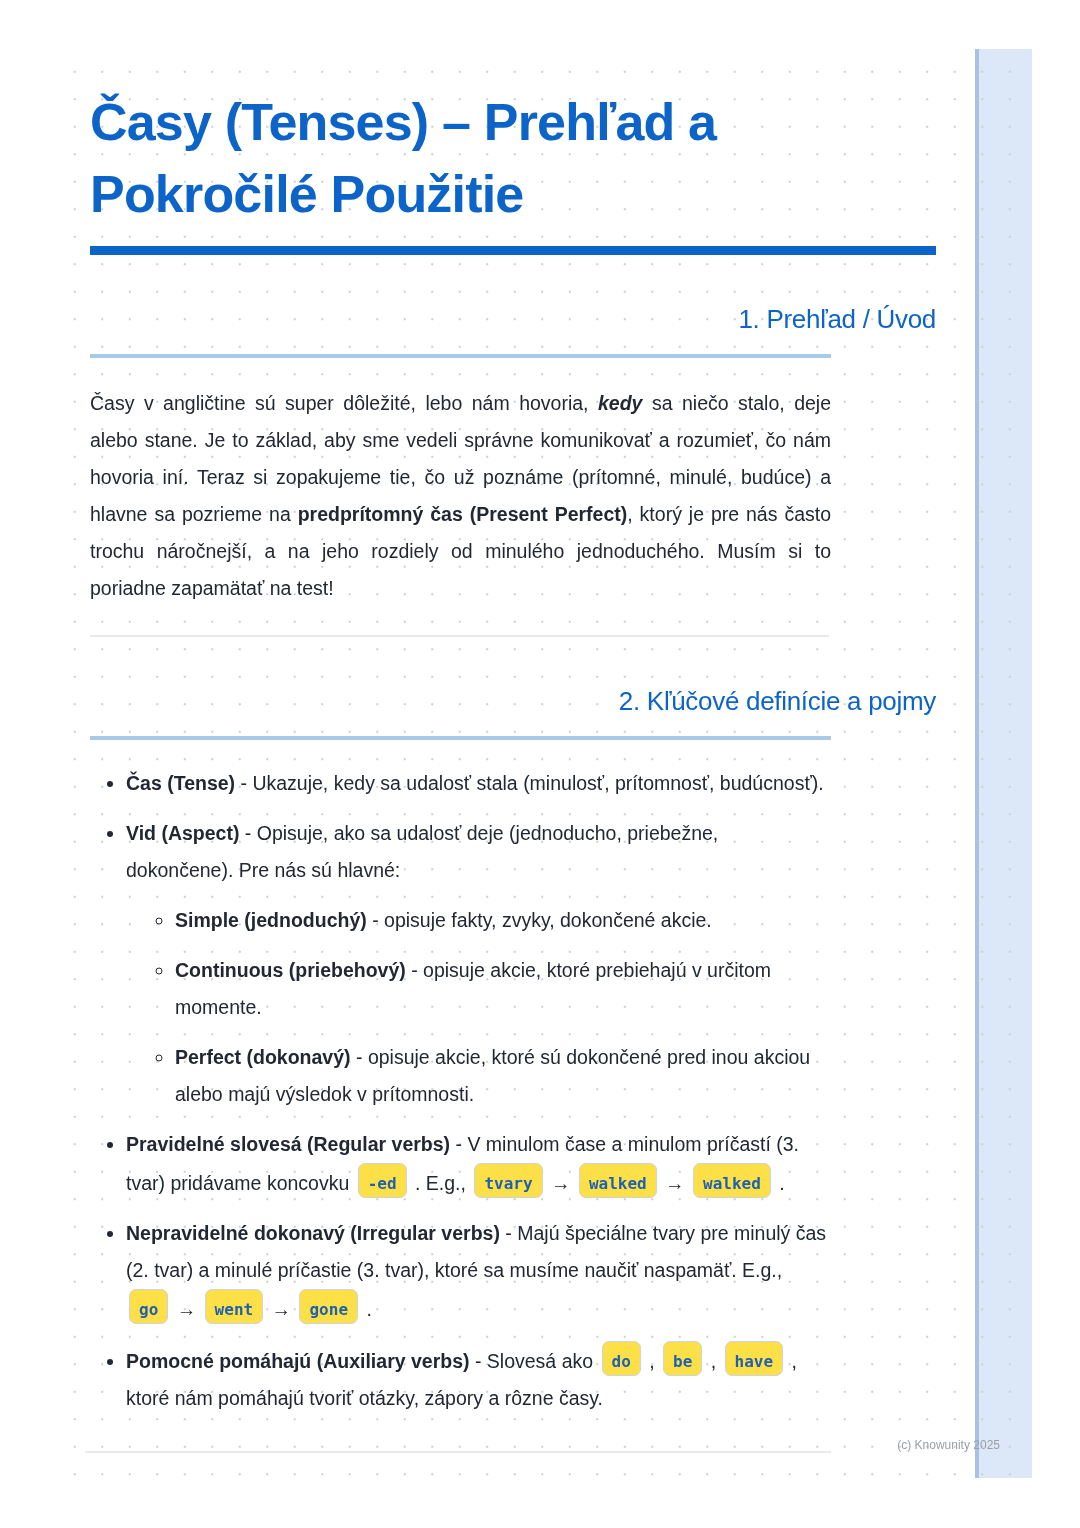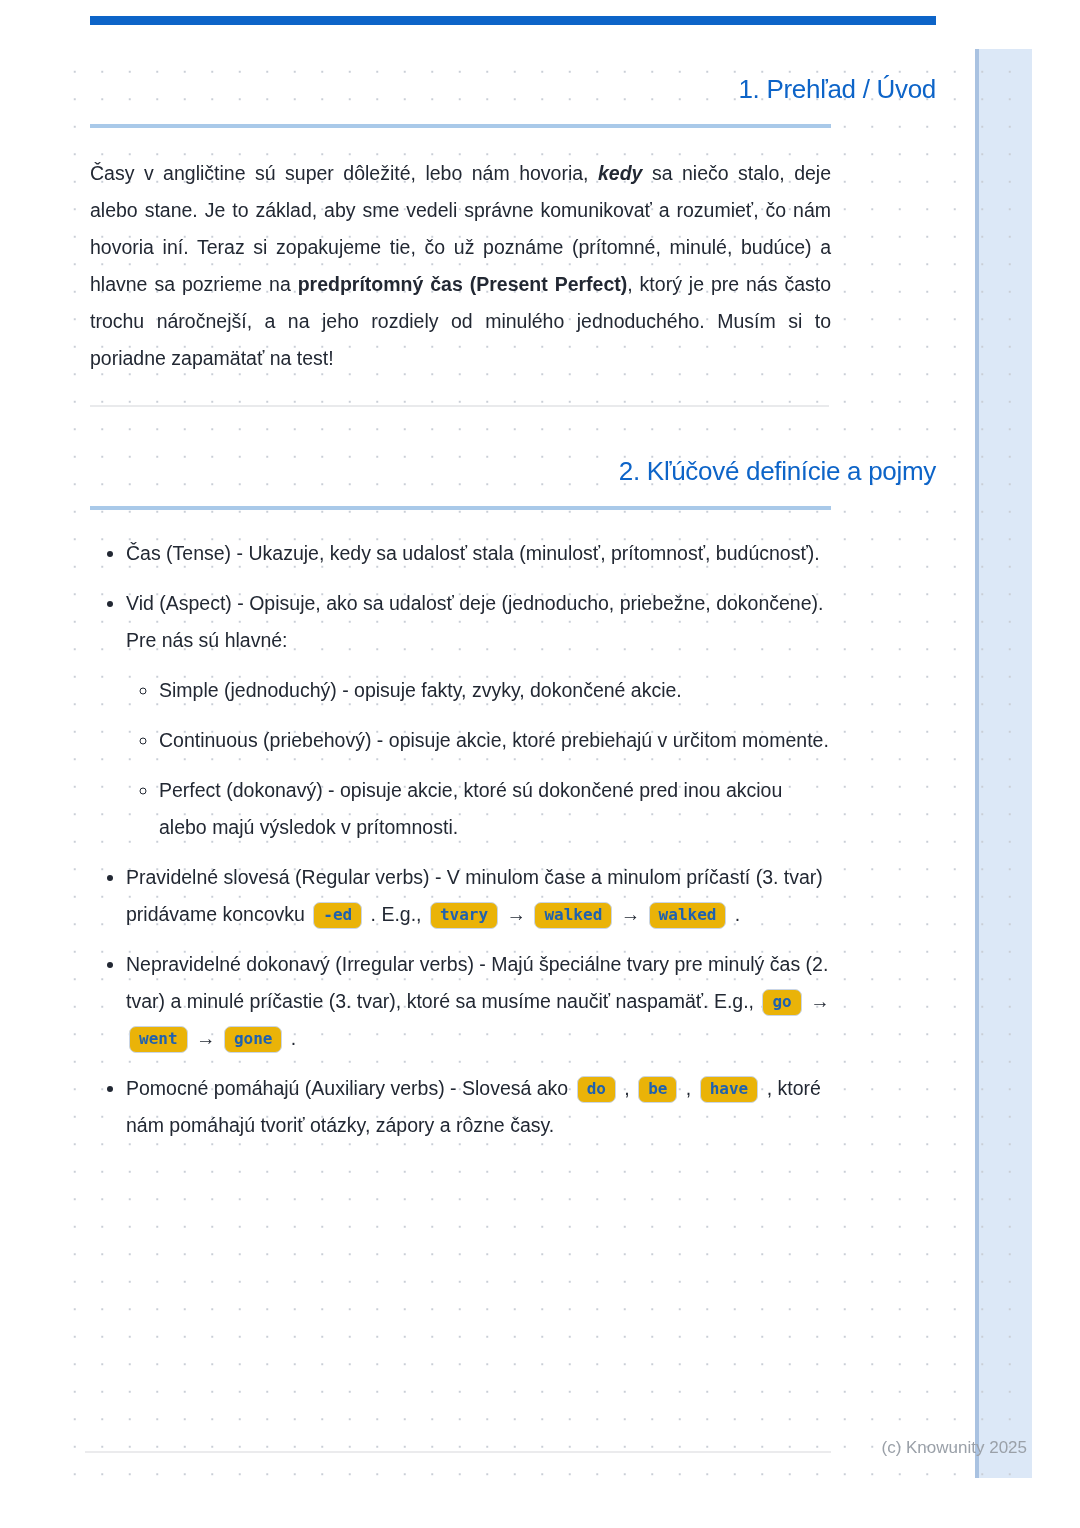--- a/index.html
+++ b/index.html
@@ -31,42 +31,43 @@
     margin:27px 0 0;width:741px;font-size:19.5px;line-height:37px;
     color:#222833;text-align:justify;
   }
   .soft-divider{margin-top:28px;width:739px;height:2px;background:#e9eaec;}
   ul.main-list{
     margin:25px 0 0;padding-left:36px;width:705px;
     font-size:19.5px;line-height:37px;color:#222833;list-style-type:disc;
   }
   ul.main-list > li{margin-bottom:13px;}
   ul.sub-list{list-style-type:circle;padding-left:33px;margin-top:13px;width:auto;}
-  ul.sub-list > li{margin-bottom:13px;}
-  .term{font-weight:400;}
+  ul.sub-list > li{margin-bottom:13px;margin-left:16px;}
+  .term{font-weight:700;}
   .b{font-weight:700;}
   .i{font-style:italic;font-weight:bold;}
   .code{
     font-family:"DejaVu Sans Mono", monospace;font-size:16px;font-weight:700;
-    color:#1f61b0;background:#eab308;border:1.5px solid #c9d5e6;border-radius:7px;
-    padding:2px 9px 3px;margin:0 3px;display:inline-block;line-height:20px;vertical-align:1px;
+    color:#1f61b0;background:#fde047;border:1.5px solid #c9d5e6;border-radius:7px;
+    padding:10px 9px 3px;margin:0 3px;display:inline-block;line-height:20px;vertical-align:1px;
   }
   .footer-divider{position:absolute;left:85px;top:1451px;width:746px;height:2px;background:#ebebed;z-index:2;}
-  .copyright{position:absolute;top:1438px;right:53px;font-size:17px;color:#9aa0a8;z-index:3;}
+  .copyright{position:absolute;top:1438px;right:80px;font-size:12px;color:#9aa0a8;z-index:3;}
 </style>
 </head>
 <body>
 
 <div class="page">
 
   <div class="side-band"></div>
   <div class="dot-grid"></div>
 
   <div class="content">
 
+    <h1 class="doc-title">Časy (Tenses) – Prehľad a Pokročilé Použitie</h1>
     <div class="title-rule"></div>
 
     <h2 class="section-heading">1. Prehľad / Úvod</h2>
     <div class="heading-rule"></div>
 
     <p class="body-paragraph"><span>Časy v angličtine sú super dôležité, lebo nám hovoria, </span><span class="i">kedy</span><span> sa niečo stalo, deje alebo stane. Je to základ, aby sme vedeli správne komunikovať a rozumieť, čo nám hovoria iní. Teraz si zopakujeme tie, čo už poznáme (prítomné, minulé, budúce) a hlavne sa pozrieme na </span><span class="b">predprítomný čas (Present Perfect)</span><span>, ktorý je pre nás často trochu náročnejší, a na jeho rozdiely od minulého jednoduchého. Musím si to poriadne zapamätať na test!</span></p>
 
     <div class="soft-divider"></div>
 
     <h2 class="section-heading">2. Kľúčové definície a pojmy</h2>

